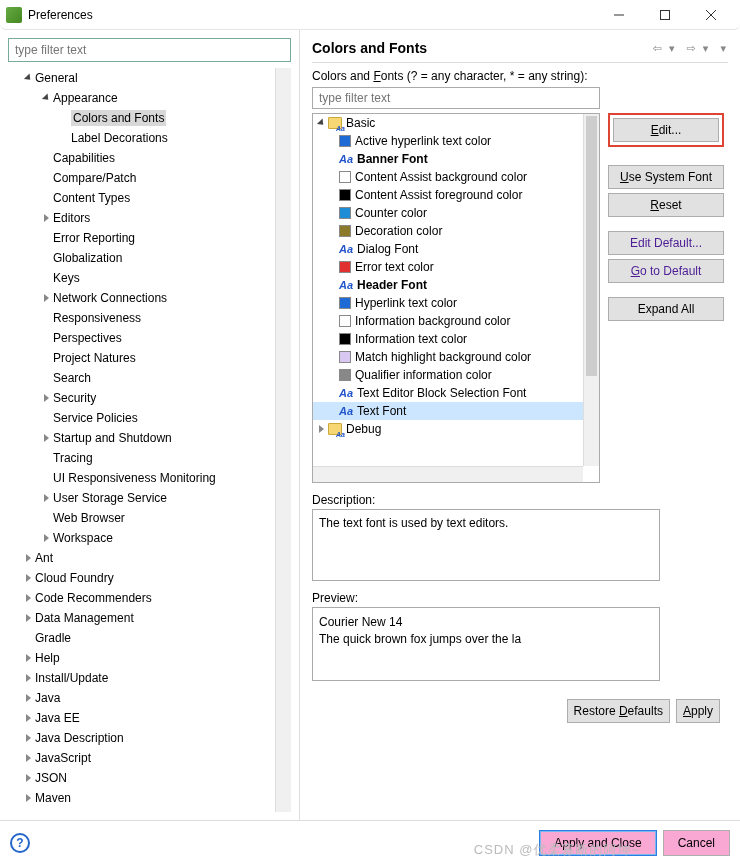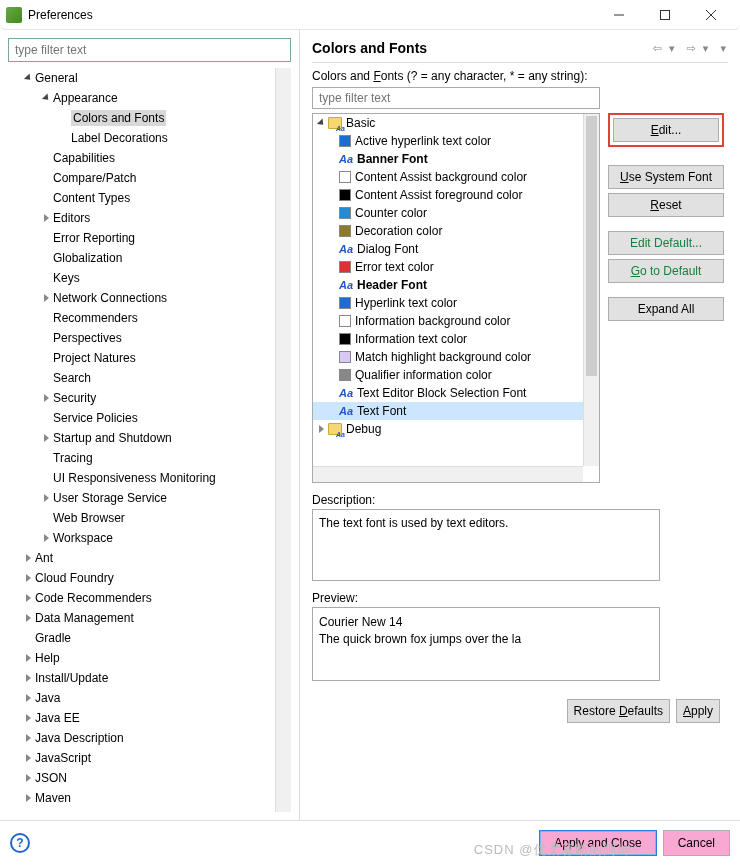--- a/index.html
+++ b/index.html
@@ -37,21 +37,21 @@
 .exp.open { transform: rotate(45deg); border-left-color:#444; }
 .foldericon { width:14px; height:12px; background:#f7d774; border:1px solid #c9a93a; border-radius:1px; position:relative; }
 .foldericon::after{content:"Aa"; position:absolute; right:-4px; bottom:-4px; font-size:7px; font-style:italic; color:#2255cc; font-weight:bold;}
 .swatch { width:12px; height:12px; border:1px solid #888; flex-shrink:0; }
 .aatxt { font-size:11px; font-style:italic; font-weight:bold; color:#2255cc; width:14px; text-align:center; }
 .bold { font-weight: bold; }
 .sel { background:#cde6ff; }
 .mono { font-family: "Courier New", monospace; }
 .rbtns { display:flex; flex-direction:column; gap:4px; width:116px; }
 .btn { border:1px solid #adadad; background:#e1e1e1; padding:4px 6px; text-align:center; cursor:default; }
-.btn.disabled { color:#15803d; }
+.btn.disabled { color:#4c1d95; }
 .btn u { text-decoration: underline; }
 .editbtn-wrap { border: 2px solid #d43; padding:3px; margin-bottom:14px; }
 .section-lbl { margin-top:10px; margin-bottom:2px; }
 .descbox, .prevbox { border:1px solid #aaa; padding:6px; width:348px; }
 .descbox { height:72px; } 
 .prevbox { height:74px; font-family:"Courier New",monospace; font-size:14px; line-height:1.4; overflow:hidden; white-space:nowrap;}
 .prevbox::-webkit-scrollbar{height:16px;}
 .bottom-right { display:flex; gap:6px; justify-content:flex-end; margin-top:18px; width:408px;}
 .footer { height:44px; border-top:1px solid #ddd; display:flex; align-items:center; padding:0 10px; }
 .help { width:20px; height:20px; border:2px solid #2266cc; border-radius:50%; color:#2266cc; display:flex; align-items:center; justify-content:center; font-weight:bold; }
@@ -133,21 +133,21 @@
         </div>
         <div class="tree-item ind2">
           <span style="width: 9px; display: inline-block;"></span>
           <span class="lbl">Keys</span>
         </div>
         <div class="tree-item ind2 expandable">
           <span class="lbl">Network Connections</span>
         </div>
         <div class="tree-item ind2">
           <span style="width: 9px; display: inline-block;"></span>
-          <span class="lbl">Recommenders</span>
+          <span class="lbl">Responsiveness</span>
         </div>
         <div class="tree-item ind2">
           <span style="width: 9px; display: inline-block;"></span>
           <span class="lbl">Perspectives</span>
         </div>
         <div class="tree-item ind2">
           <span style="width: 9px; display: inline-block;"></span>
           <span class="lbl">Project Natures</span>
         </div>
         <div class="tree-item ind2">

